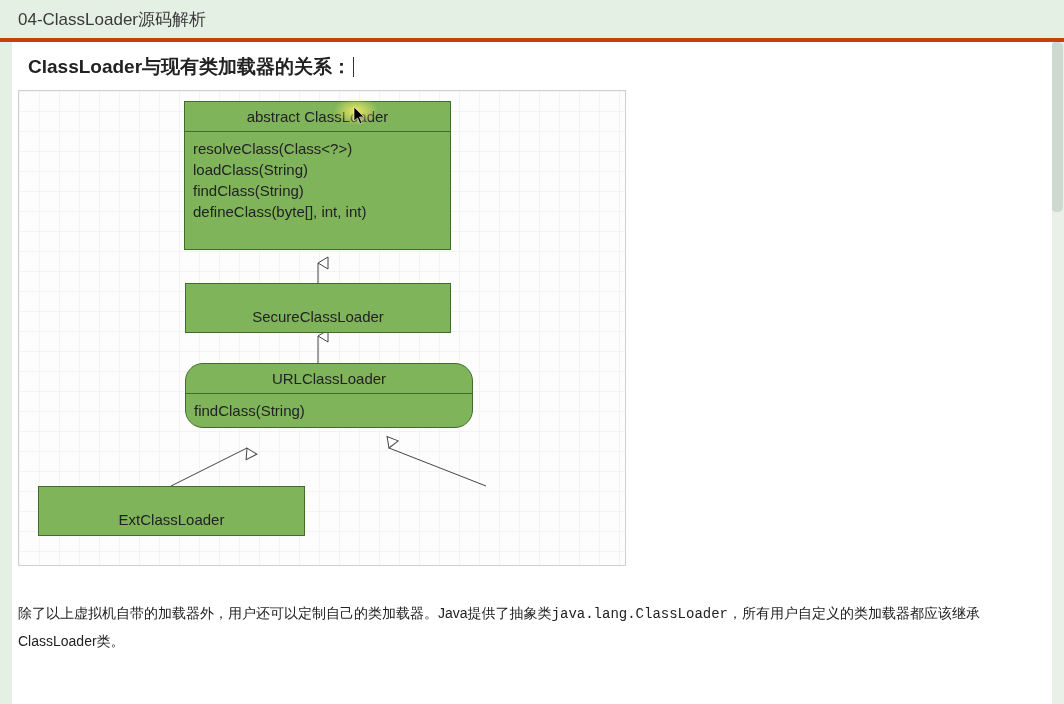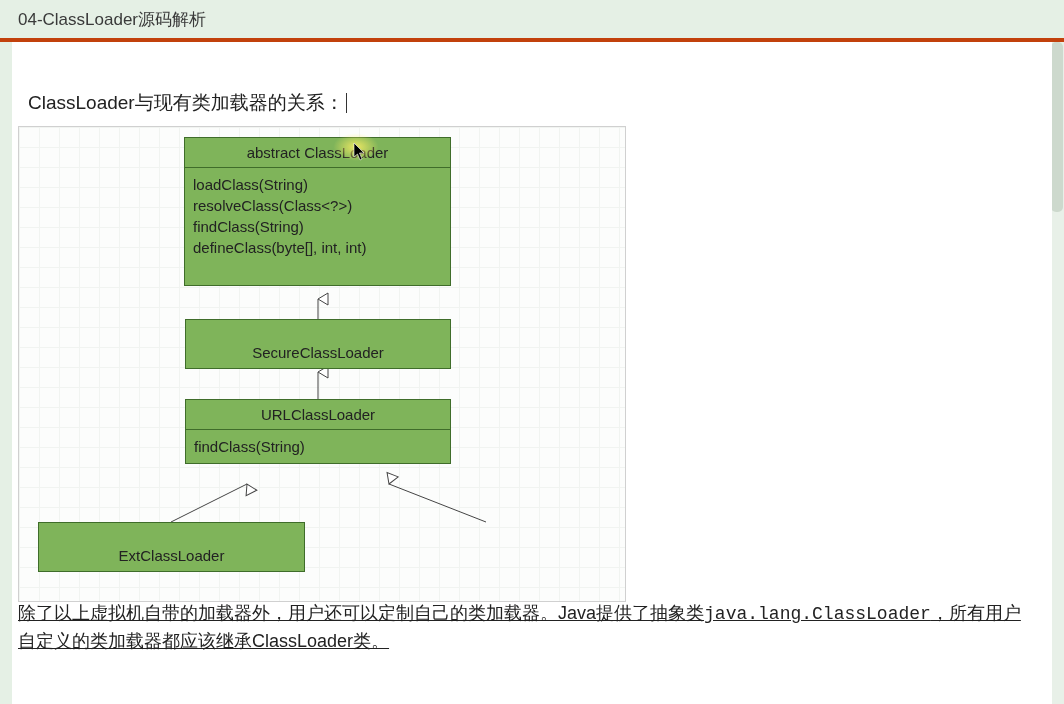--- a/index.html
+++ b/index.html
@@ -24,24 +24,23 @@
   }
   .content {
     position: absolute;
     left: 12px; right: 12px; top: 42px; bottom: 0;
     background: #ffffff;
     padding: 6px 0 0 0;
     overflow: hidden;
   }
   .subtitle {
     font-size: 19px;
-    font-weight: 400;
+    font-weight: 700;
     color: #222;
     padding: 6px 16px;
-    margin-top: 36px;
   }
   .cursor {
     display: inline-block;
     width: 1px; height: 20px;
     background: #333;
     vertical-align: -18%;
     margin-left: 2px;
   }
   .diagram-wrap {
     margin: 4px 0 0 6px;
@@ -68,30 +67,29 @@
   }
   .box .mtd {
     padding: 6px 8px;
     line-height: 21px;
     font-size: 15px;
   }
   .box.simple { text-align: center; padding: 24px 4px; }
   
   #b-abs { left: 165px; top: 10px;  width: 267px; height: 149px; }
   #b-sec { left: 166px; top: 192px; width: 266px; height: 40px; }
-  #b-url { left: 166px; top: 272px; width: 266px; }
+  #b-url { left: 166px; top: 272px; width: 288px; border-radius: 18px; }
   #b-ext { left: 19px;  top: 395px; width: 267px; height: 50px; }
   #b-app { left: 334px; top: 395px; width: 267px; }
   .body-text {
     position: absolute;
     left: 6px; right: 16px; top: 558px;
-    font-size: 18px;
+    font-size: 14px;
     line-height: 27px;
     color: #222;
-    text-decoration: underline;
   }
   .mono { font-family: "Consolas","Courier New",monospace; }
   .watermark {
     position: absolute;
     right: 12px; bottom: 12px;
     font-size: 14px;
     color: rgba(120,120,120,.5);
   }
   .scrollbar {
     position: absolute;
@@ -149,22 +147,22 @@
         <line x1="299" y1="272" x2="299" y2="245" stroke="#444" stroke-width="1" marker-end="url(#tri)"></line>
 
         <line x1="152" y1="395" x2="228" y2="357" stroke="#444" stroke-width="1" marker-end="url(#tri)"></line>
 
         <line x1="467" y1="395" x2="370" y2="357" stroke="#444" stroke-width="1" marker-end="url(#tri)"></line>
       </svg>
 
       <div id="b-abs" class="box">
         <div class="hdr">abstract ClassLoader</div>
         <div class="mtd">
+          <div>resolveClass(Class&lt;?&gt;)</div>
           <div>loadClass(String)</div>
-          <div>resolveClass(Class&lt;?&gt;)</div>
           <div>findClass(String)</div>
           <div>defineClass(byte[], int, int)</div>
         </div>
       </div>
 
       <div id="b-sec" class="box simple">
         <span>SecureClassLoader</span>
       </div>
 
       <div id="b-url" class="box">

